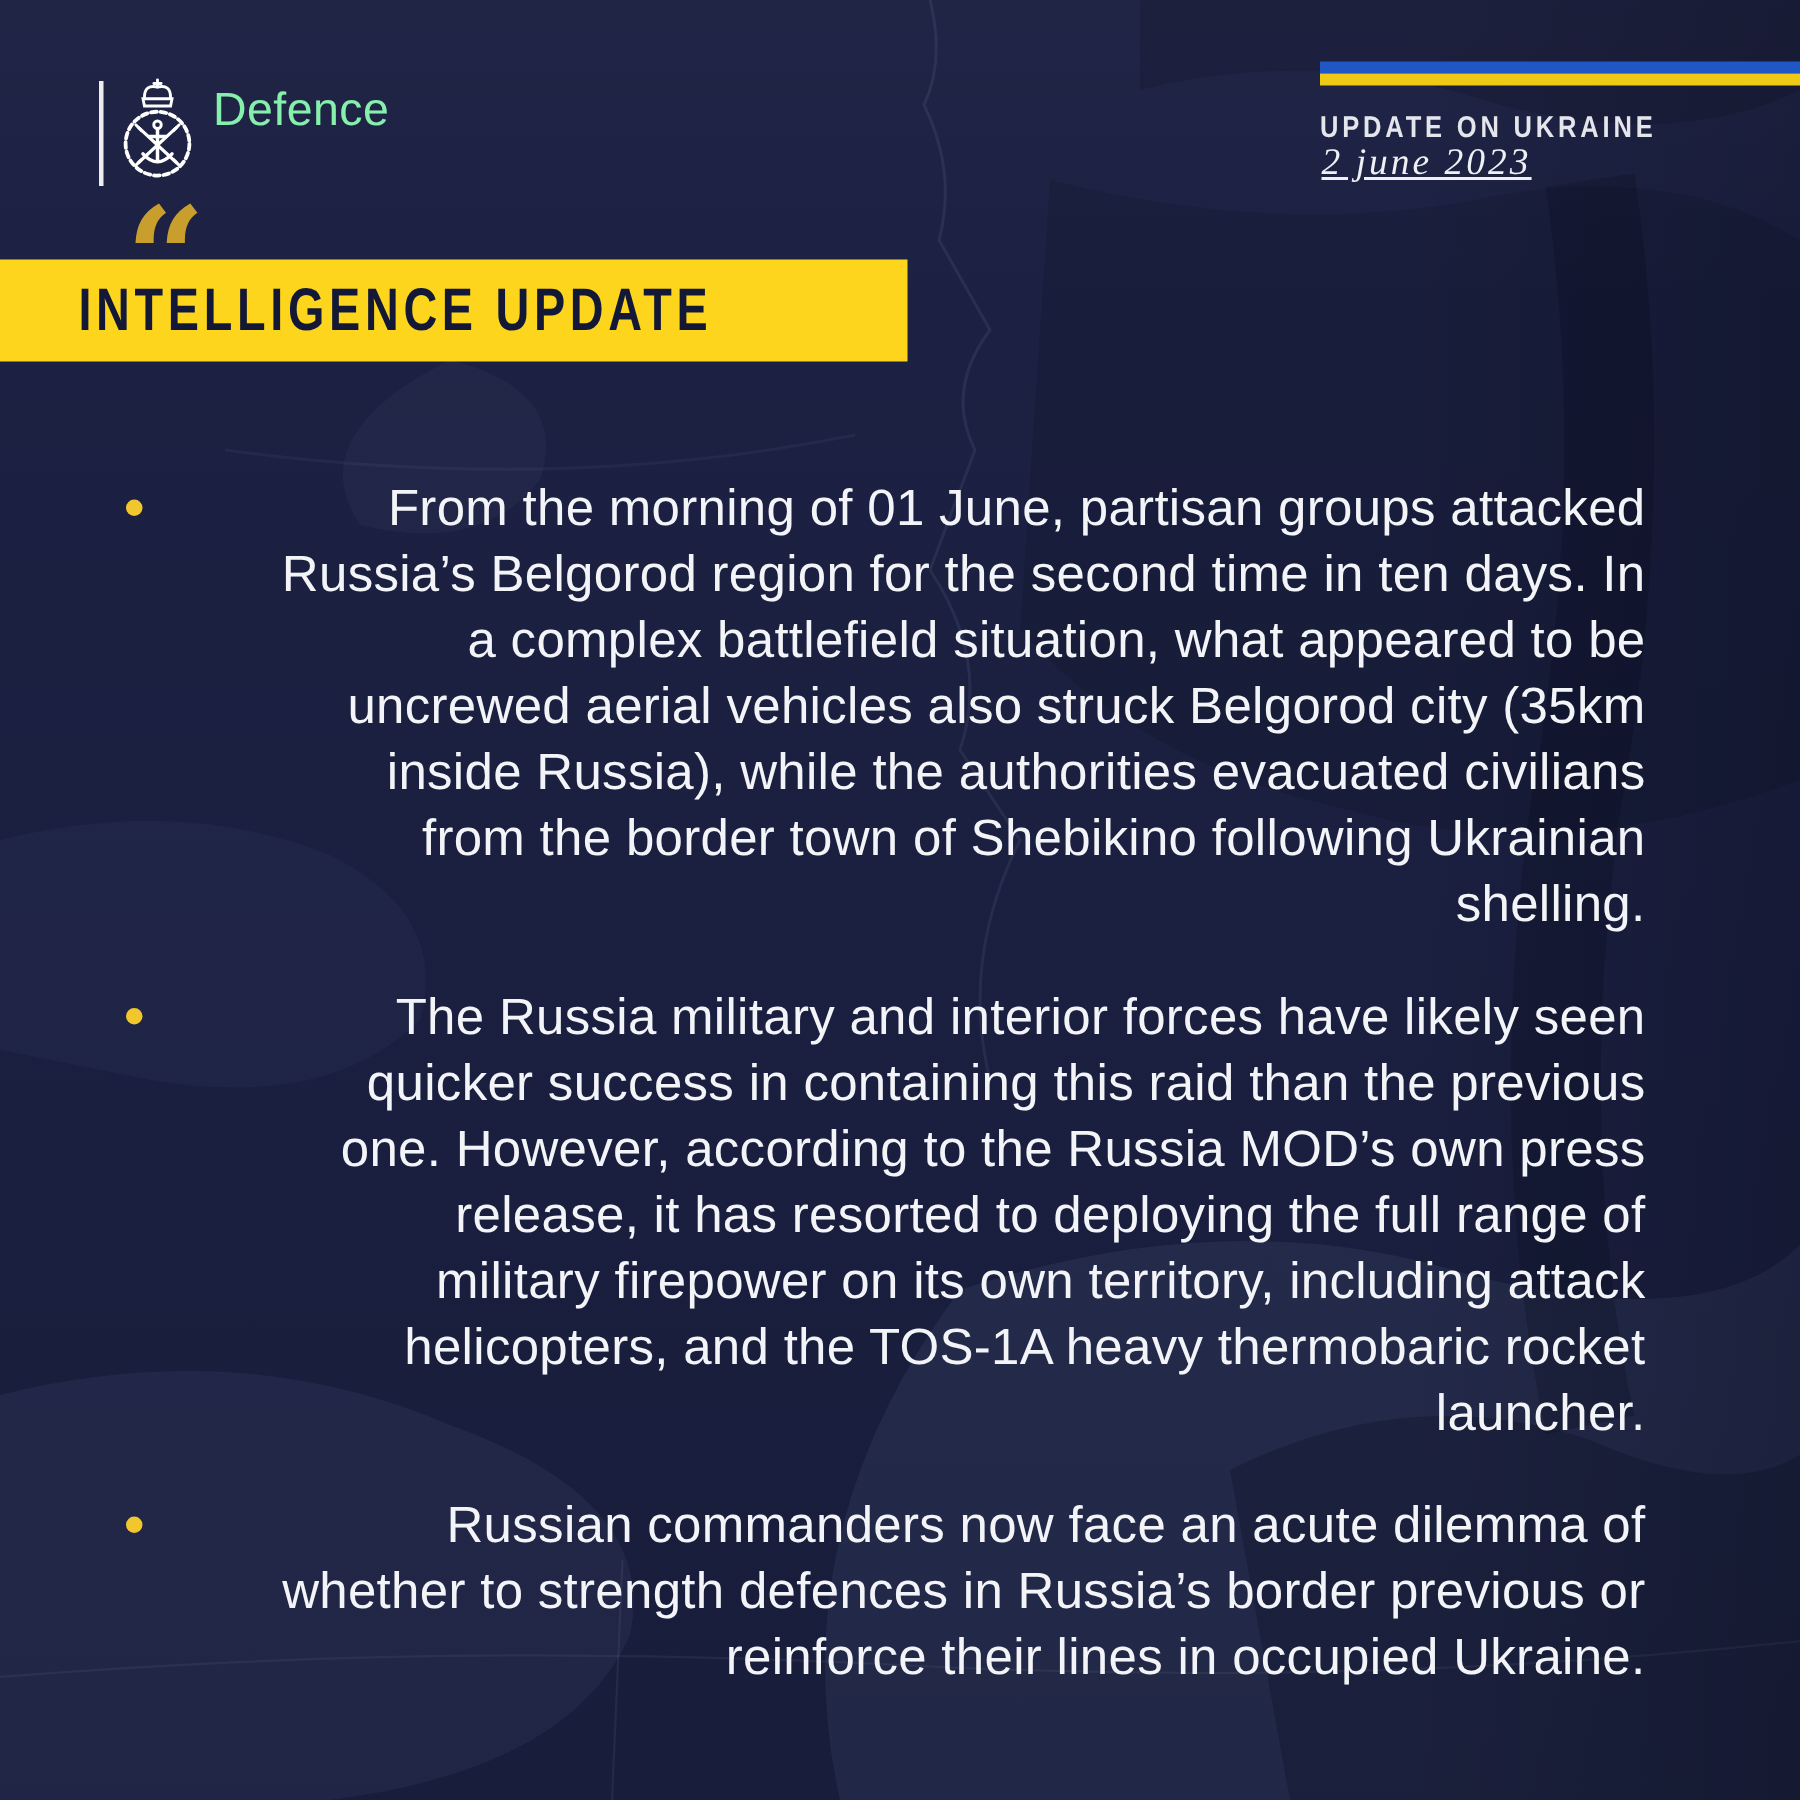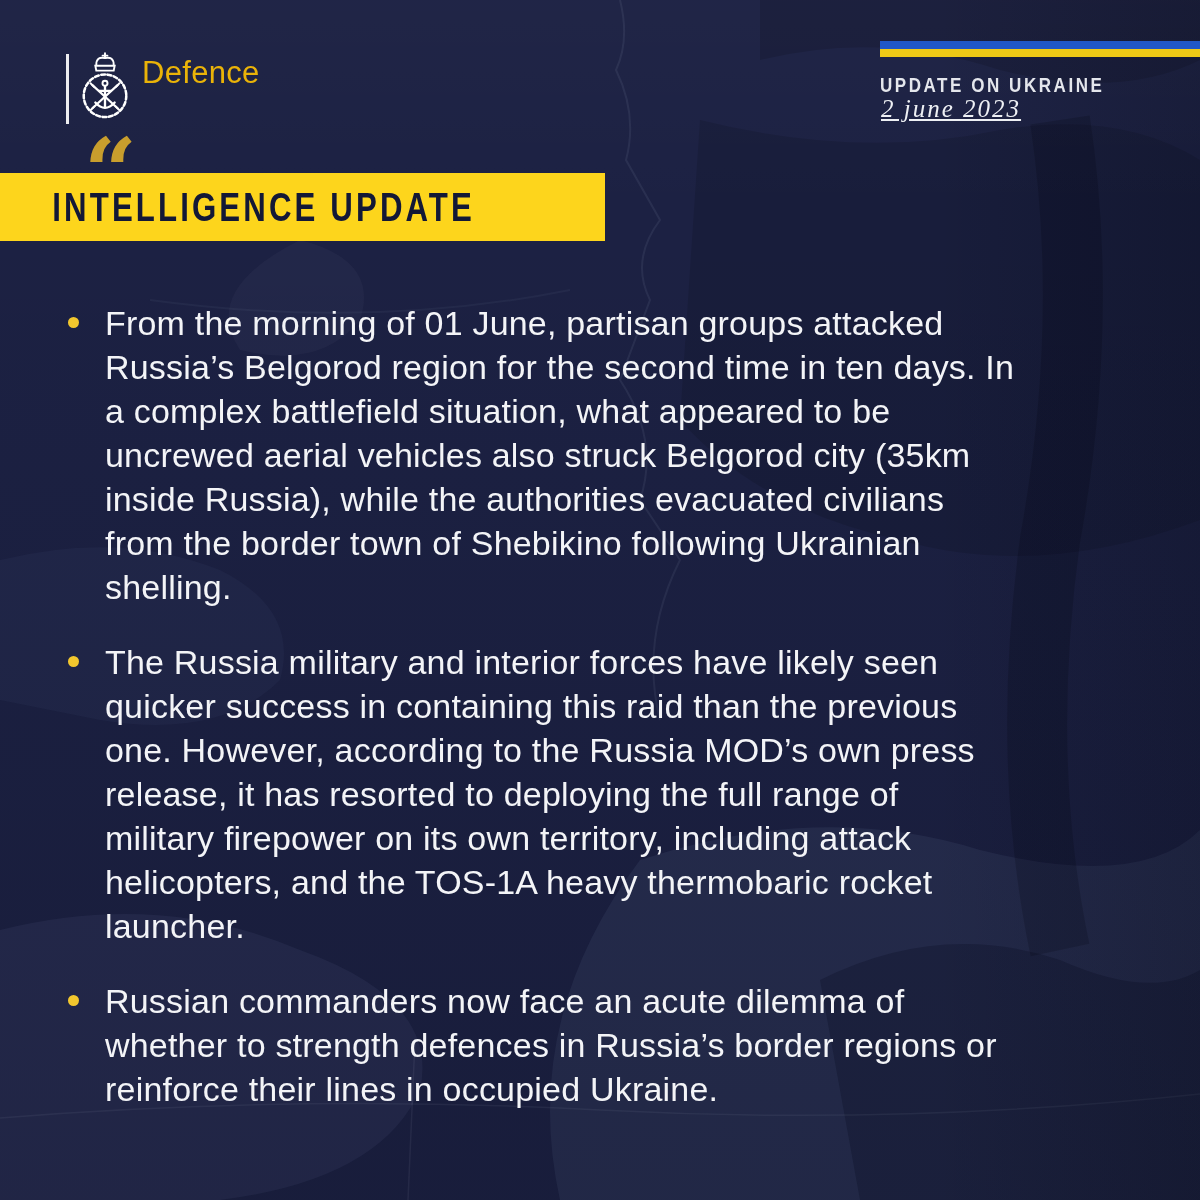--- a/index.html
+++ b/index.html
@@ -10,41 +10,41 @@
   }
   .texture{position:absolute;inset:0;pointer-events:none;}
   .shade-right{position:absolute;inset:0;pointer-events:none;
     background:linear-gradient(90deg, rgba(0,0,0,0) 78%, rgba(4,6,18,0.22) 100%);}
   .shade-bottom{position:absolute;inset:0;pointer-events:none;
     background:linear-gradient(180deg, rgba(255,255,255,0.02) 0%, rgba(0,0,0,0) 18%, rgba(8,10,24,0.18) 100%);}
 
   
   .logo-bar{position:absolute;left:66px;top:54px;width:3px;height:70px;background:rgba(255,255,255,0.92);}
   .crest{position:absolute;left:76px;top:50px;width:58px;height:78px;}
-  .org-name{position:absolute;left:142px;top:55px;color:#eab308;font-size:31px;line-height:36px;font-weight:400;letter-spacing:0.3px;}
+  .org-name{position:absolute;left:142px;top:55px;color:#86efac;font-size:31px;line-height:36px;font-weight:400;letter-spacing:0.3px;}
 
   
   .flag{position:absolute;left:880px;top:41px;width:320px;height:16px;}
   .flag .blue{height:8px;background:#2057c7;}
   .flag .yellow{height:8px;background:#eec916;}
   .update-title{position:absolute;left:880px;top:74px;color:#e4e6ec;font-weight:700;
     font-size:20px;letter-spacing:3px;transform:scaleX(0.85);transform-origin:left top;white-space:nowrap;}
   .update-date{position:absolute;left:881px;top:95px;color:#eef0f4;
     font-family:"Liberation Serif", serif;font-style:italic;font-size:25px;letter-spacing:2px;white-space:nowrap;text-decoration:underline;}
 
   
   .quote-mark{position:absolute;left:84px;top:126px;z-index:1;color:#c89e2d;
     font-family:"DejaVu Serif", serif;font-weight:700;font-size:92px;line-height:92px;}
   .banner{position:absolute;left:0;top:173px;width:605px;height:68px;background:#fdd51c;z-index:2;
     display:flex;align-items:center;}
   .banner-label{padding-left:67px;color:#131836;font-weight:700;font-size:40px;letter-spacing:4px;
     transform:scaleX(0.78);transform-origin:left center;white-space:nowrap;}
 
   
-  .body-list{position:absolute;left:66px;top:301px;width:1015px;margin:0;padding:0;list-style:none;z-index:2;}
+  .body-list{position:absolute;left:66px;top:301px;width:1015px;margin:16px;padding:0;list-style:none;z-index:2;text-align:right;}
   .body-list li{position:relative;padding-left:39px;margin:0 0 31px 0;
     color:#f3f4f7;font-size:34px;line-height:44px;letter-spacing:0.2px;white-space:pre-line;}
   .body-list li::before{content:"";position:absolute;left:2px;top:16px;width:11px;height:11px;border-radius:50%;background:#f2c72e;}
 </style>
 </head>
 <body>
 
 <div class="canvas">
 
   <svg class="texture" viewBox="0 0 1200 1200" aria-hidden="true">
@@ -106,17 +106,17 @@
 
       <li>The Russia military and interior forces have likely seen
 quicker success in containing this raid than the previous
 one. However, according to the Russia MOD’s own press
 release, it has resorted to deploying the full range of
 military firepower on its own territory, including attack
 helicopters, and the TOS-1A heavy thermobaric rocket
 launcher.</li>
 
       <li>Russian commanders now face an acute dilemma of
-whether to strength defences in Russia’s border regions or
+whether to strength defences in Russia’s border previous or
 reinforce their lines in occupied Ukraine.</li>
     </ul>
 
 </div>
 
 </body></html>

